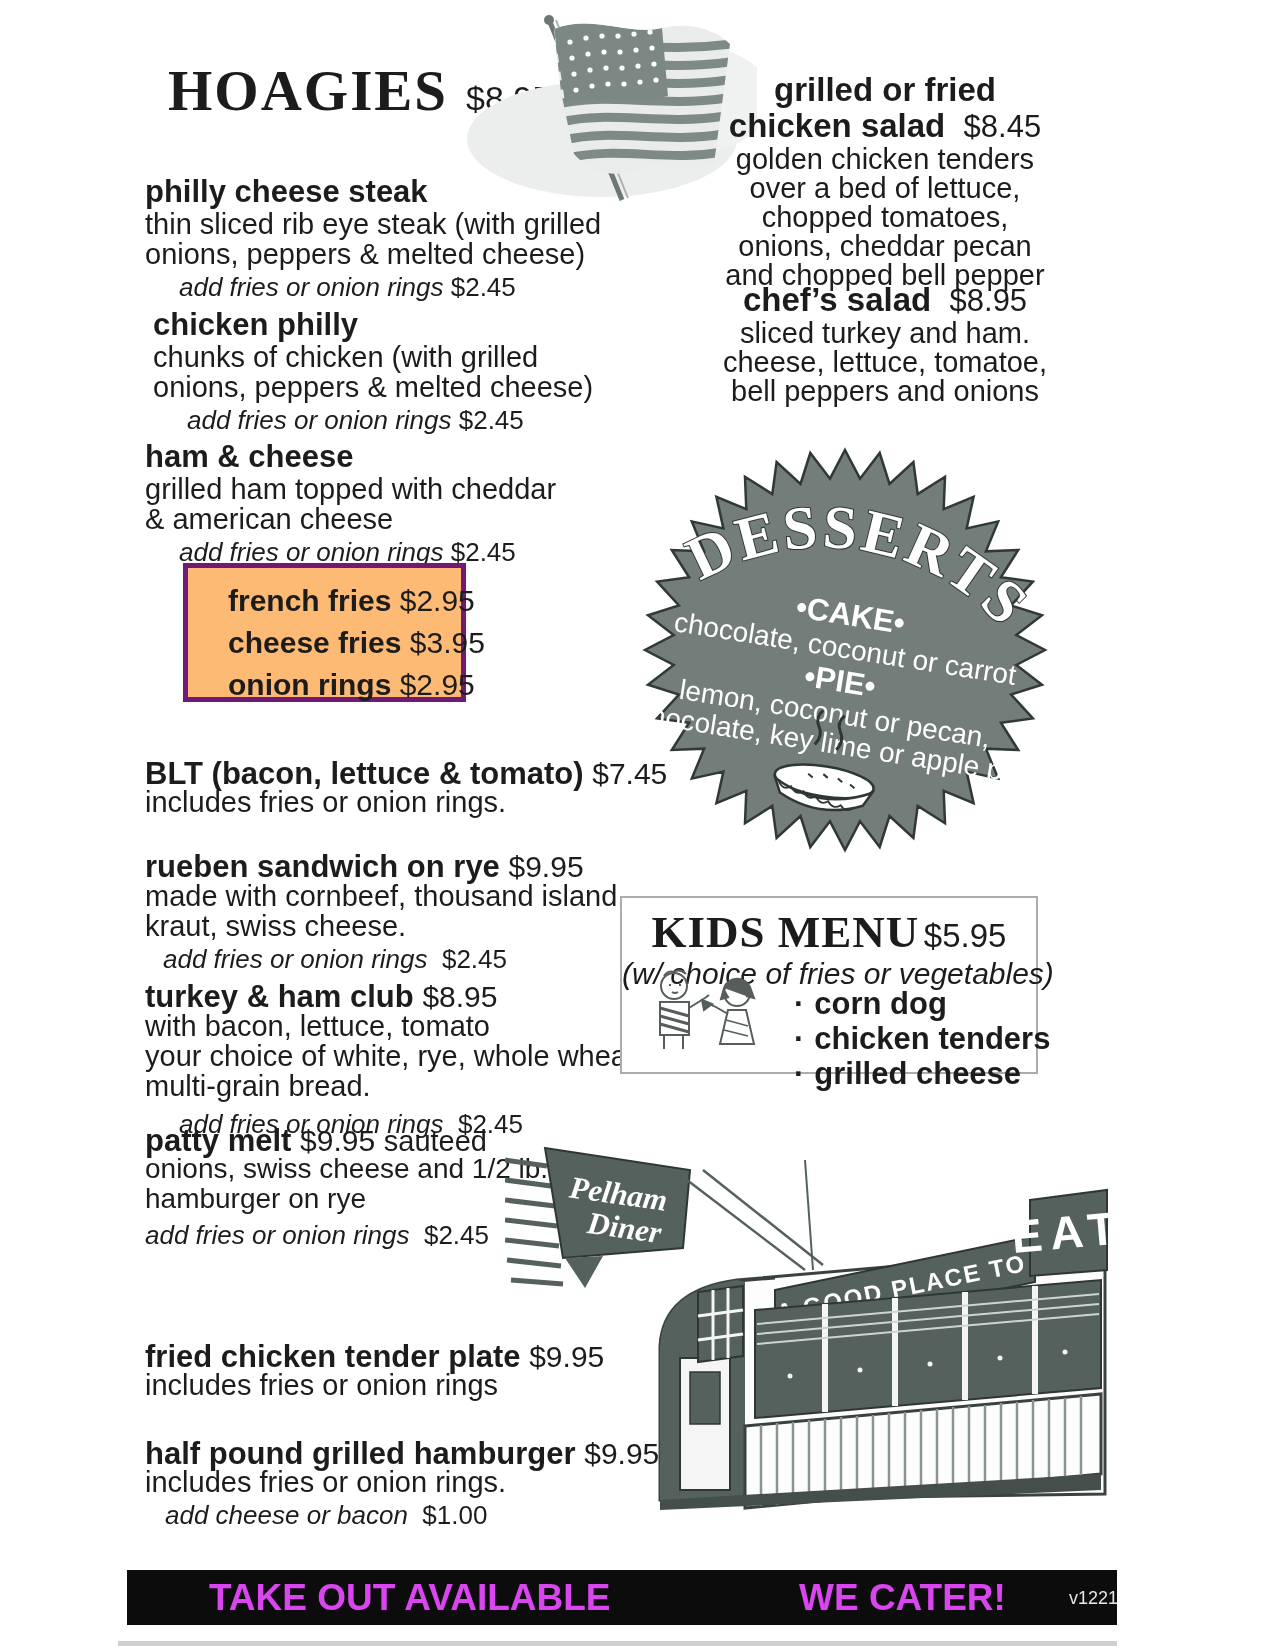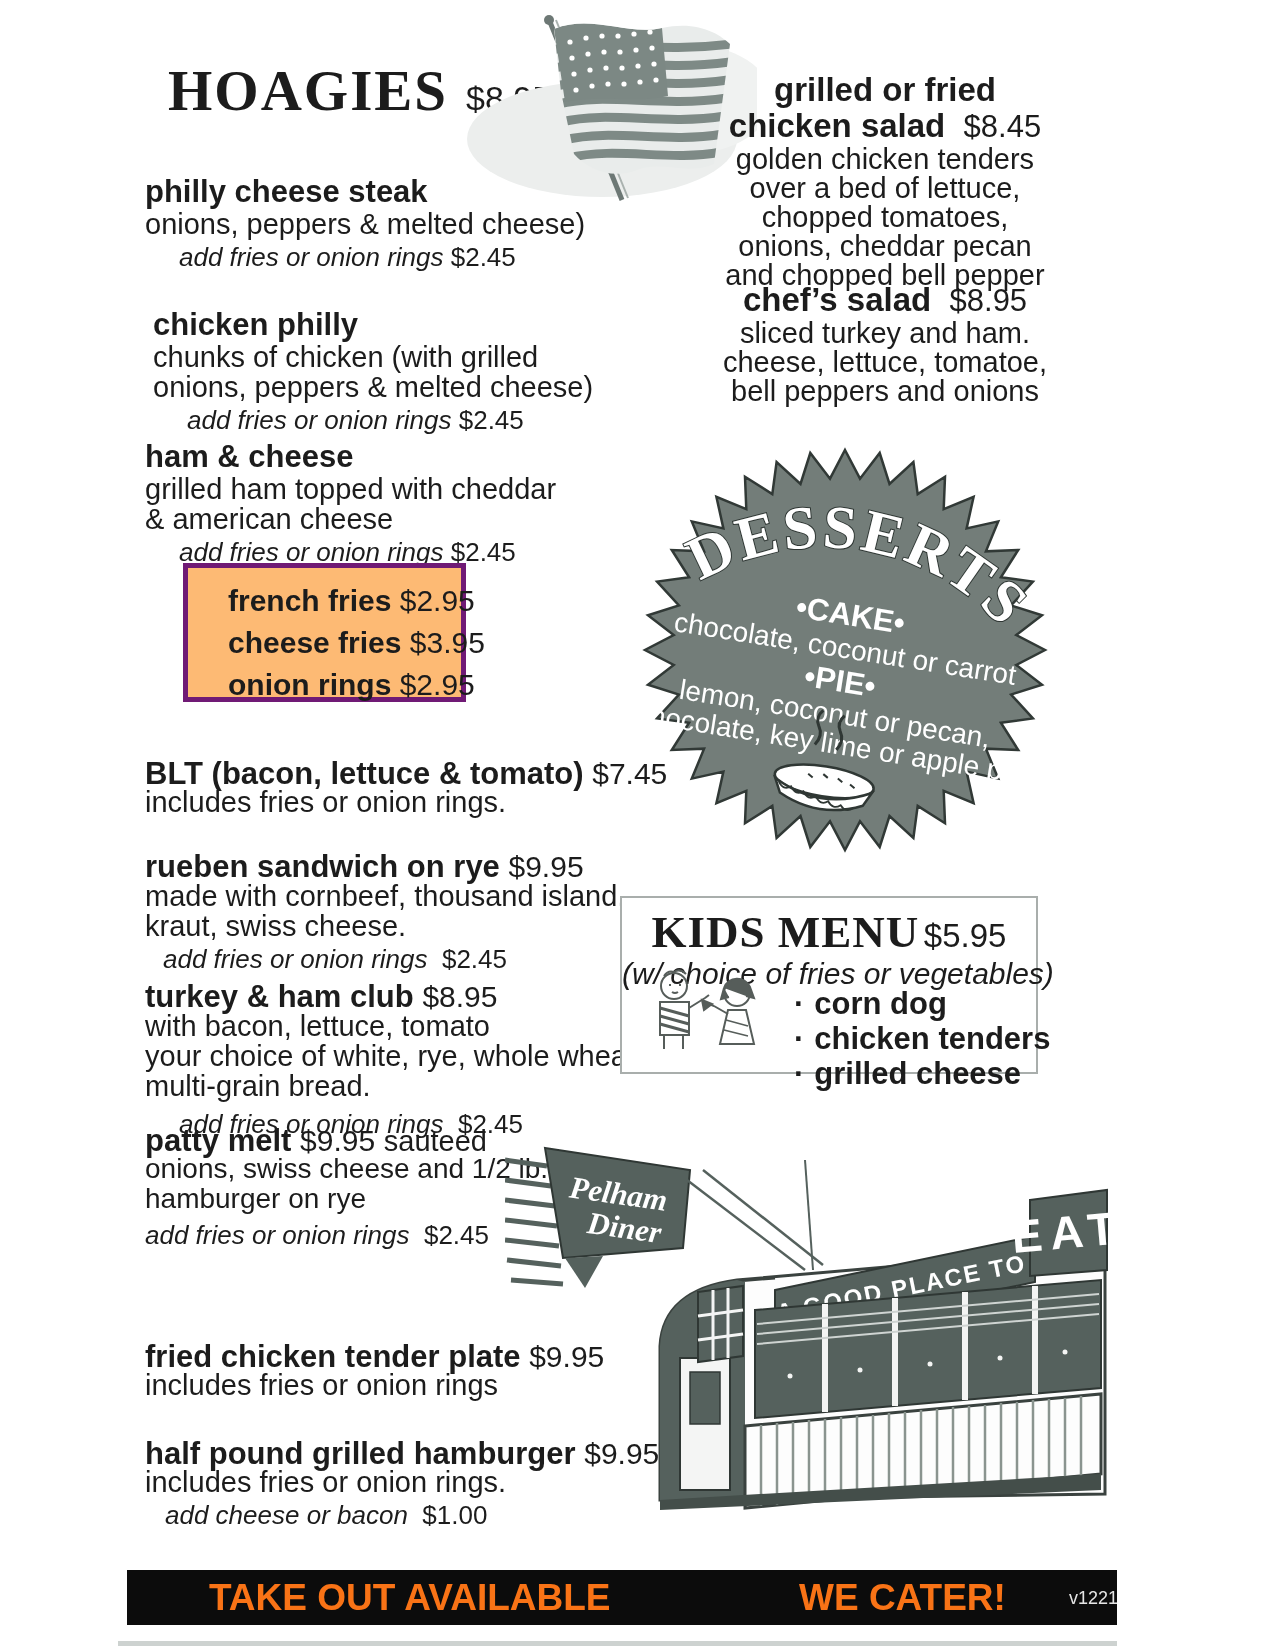--- a/index.html
+++ b/index.html
@@ -40,21 +40,21 @@
   .kids-title-row{text-align:center;margin-top:8px;white-space:nowrap;}
   .kids-title{font-size:45px;letter-spacing:1px;}
   .kids-price{font-size:33px;font-family:"Liberation Sans",sans-serif;font-weight:400;}
   .kids-note{text-align:center;font-style:italic;font-size:30px;line-height:32px;white-space:nowrap;}
   .kids-items{position:absolute;left:172px;top:88px;}
   .kids-item{font-size:31px;font-weight:700;line-height:35px;white-space:nowrap;}
   .kids-item .blt{font-weight:700;padding-right:10px;}
 
   
   .footer-bar{position:absolute;left:127px;top:1570px;width:1003px;height:55px;background:#0c0c0c;}
-  .footer-text{position:absolute;color:#f97316;font-weight:700;font-size:37px;top:7px;
+  .footer-text{position:absolute;color:#d946ef;font-weight:700;font-size:37px;top:7px;
                font-family:"Liberation Sans",sans-serif;letter-spacing:0px;white-space:nowrap;}
   .footer-version{position:absolute;right:12px;top:18px;color:#e6e6e6;font-size:18px;}
   .bottom-line{position:absolute;left:118px;top:1641px;width:1157px;height:5px;background:#cdd2d0;}
 </style>
 </head>
 <body>
 
 <div class="page">
 
   <div class="hoagies-header">
@@ -107,20 +107,21 @@
           <circle cx="146" cy="80" r="2.6"></circle>
           <circle cx="162" cy="80" r="2.6"></circle>
           <circle cx="178" cy="78" r="2.6"></circle>
           <circle cx="194" cy="76" r="2.6"></circle>
       </g>
     </g>
   </svg>
 
   <div class="item" style="top:175px;">
     <div class="name-line">philly cheese steak</div>
+    <div class="desc-line">thin sliced rib eye steak (with grilled</div>
     <div class="desc-line">onions, peppers &amp; melted cheese)</div>
     <div class="note-line"><span>add fries or onion rings</span> <span class="price">$2.45</span></div>
   </div>
 
   <div class="item" style="top:308px;margin-left:8px;">
     <div class="name-line">chicken philly</div>
     <div class="desc-line">chunks of chicken (with grilled</div>
     <div class="desc-line">onions, peppers &amp; melted cheese)</div>
     <div class="note-line"><span>add fries or onion rings</span> <span class="price">$2.45</span></div>
   </div>

